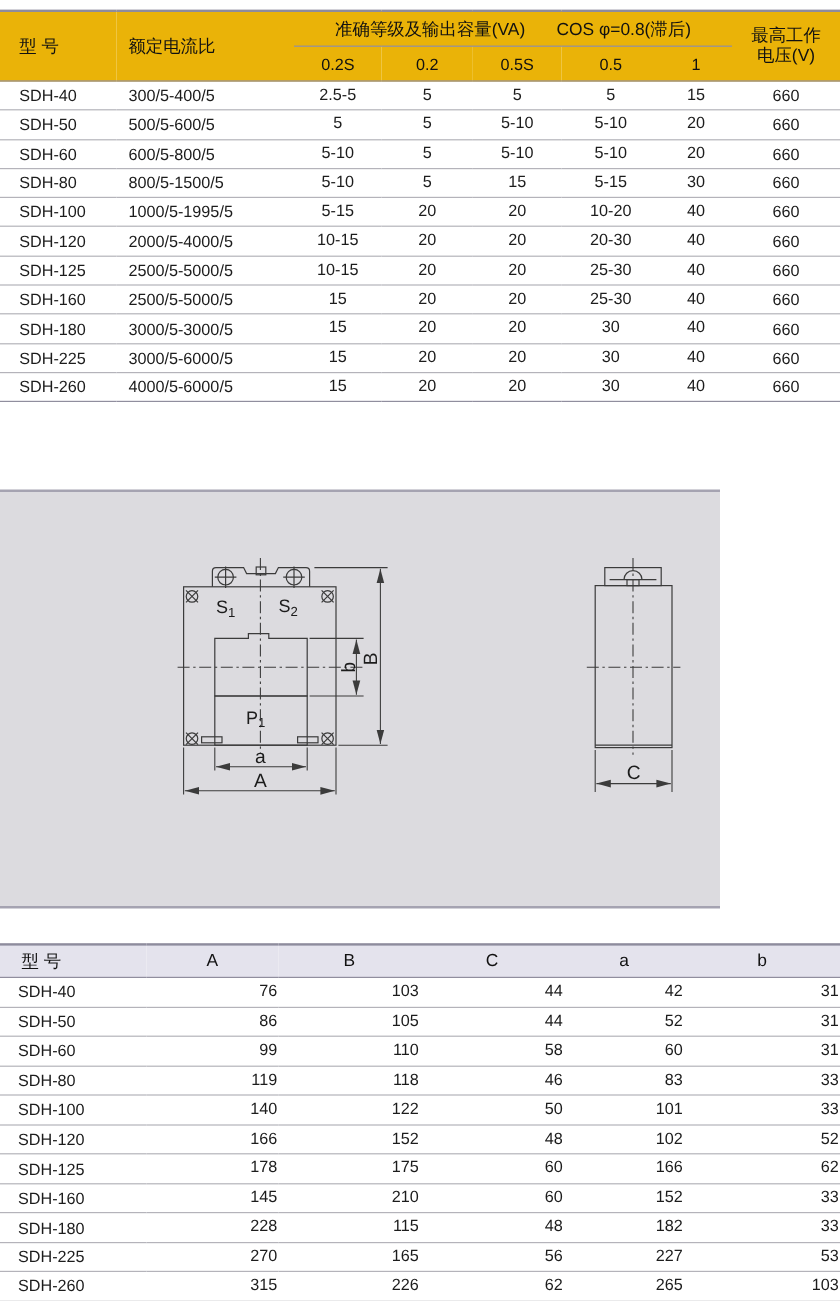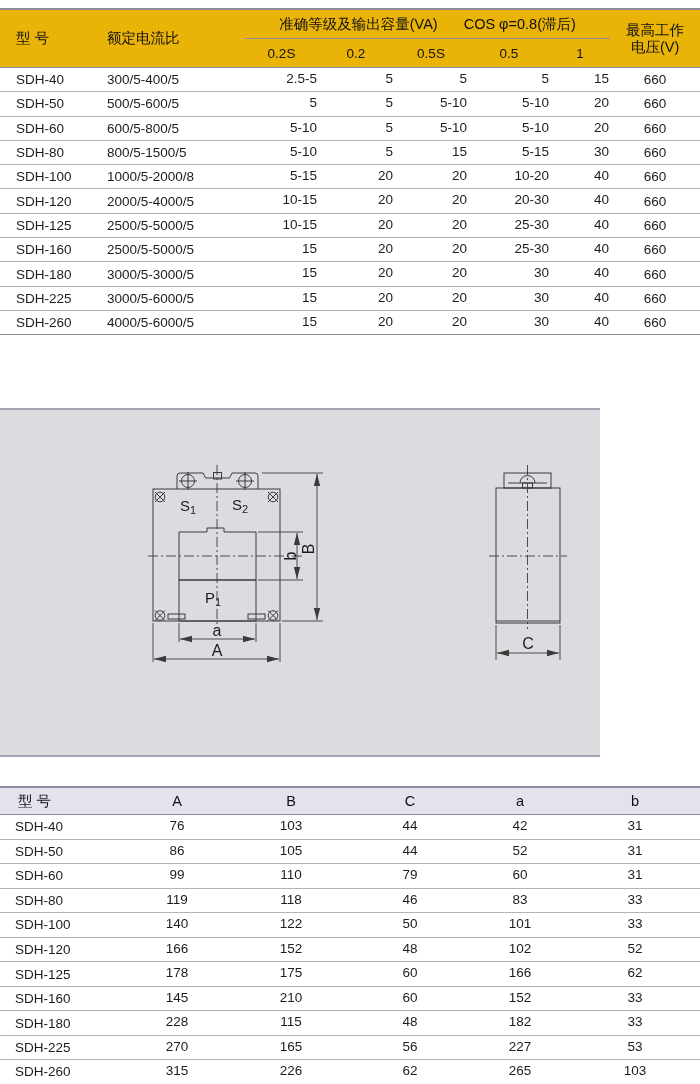--- a/index.html
+++ b/index.html
@@ -15,21 +15,21 @@
   th.model-h{text-align:left;padding-left:16px;font-size:14.5px;margin-left:32px;}
   th.ratio-h{text-align:left;padding-left:10px;font-size:14.5px;}
   th.group-h{border-bottom:1px solid #8f8da0;font-size:14.5px;}
   th.group-h .gap{display:inline-block;width:26px;}
   th.volt-h{font-size:13.5px;line-height:17px;text-align:center;}
   .spec tbody tr{height:24.3px;border-top:1px solid #b4b3ba;}
   .spec tbody tr:first-child{border-top:1px solid #908e9e;}
   .spec td{font-size:13.5px;color:#1c1c1c;}
   .spec td.model{padding-left:16px;vertical-align:middle;}
   .spec td.ratio{padding-left:10px;vertical-align:middle;}
-  .spec td.num{text-align:right;vertical-align:top;padding-top:3px;}
+  .spec td.num{text-align:center;vertical-align:top;padding-top:3px;}
   .spec td.volt{text-align:center;vertical-align:middle;}
 
   
   .banner{position:absolute;top:356px;left:8px;width:684px;height:31px;background:#b1a8d1;border-radius:7px;
           color:#ffffff;font-size:16px;font-weight:bold;line-height:31px;padding-left:13px;box-sizing:border-box;letter-spacing:2px;}
 
   
   .panel{position:absolute;top:408px;left:0;width:600px;height:349px;background:#dcdbdf;
          border-top:2px solid #a5a3b1;border-bottom:2px solid #a5a3b1;box-sizing:border-box;}
   .panel svg{display:block;}
@@ -41,21 +41,21 @@
   tspan.sub{font-size:11px;}
 
   
   .dims{position:absolute;top:786px;left:0;width:700px;border-top:2px solid #8e8c9d;border-bottom:2px solid #6e6c78;}
   .dims thead th{background:#e4e3ed;font-weight:normal;color:#111;height:24px;font-size:14.5px;text-align:center;}
   .dims th.model-h{text-align:left;padding-left:18px;}
   .dims tbody tr{height:24.55px;border-top:1px solid #b4b3ba;}
   .dims tbody tr:first-child{border-top:1px solid #908e9e;}
   .dims td{font-size:13.5px;}
   .dims td.model{padding-left:15px;vertical-align:middle;}
-  .dims td.num{text-align:center;vertical-align:top;padding-top:3px;}
+  .dims td.num{text-align:right;vertical-align:top;padding-top:3px;}
 </style>
 </head>
 <body>
 
 <div class="page">
 
   <table class="spec">
     <colgroup>
         <col style="width:97px">
         <col style="width:148px">
@@ -120,21 +120,21 @@
           <td class="ratio">800/5-1500/5</td>
           <td class="num">5-10</td>
           <td class="num">5</td>
           <td class="num">15</td>
           <td class="num">5-15</td>
           <td class="num">30</td>
           <td class="volt">660</td>
         </tr>
       <tr>
           <td class="model">SDH-100</td>
-          <td class="ratio">1000/5-2000/8</td>
+          <td class="ratio">1000/5-1995/5</td>
           <td class="num">5-15</td>
           <td class="num">20</td>
           <td class="num">20</td>
           <td class="num">10-20</td>
           <td class="num">40</td>
           <td class="volt">660</td>
         </tr>
       <tr>
           <td class="model">SDH-120</td>
           <td class="ratio">2000/5-4000/5</td>
@@ -319,21 +319,21 @@
           <td class="num">86</td>
           <td class="num">105</td>
           <td class="num">44</td>
           <td class="num">52</td>
           <td class="num">31</td>
         </tr>
       <tr>
           <td class="model">SDH-60</td>
           <td class="num">99</td>
           <td class="num">110</td>
-          <td class="num">79</td>
+          <td class="num">58</td>
           <td class="num">60</td>
           <td class="num">31</td>
         </tr>
       <tr>
           <td class="model">SDH-80</td>
           <td class="num">119</td>
           <td class="num">118</td>
           <td class="num">46</td>
           <td class="num">83</td>
           <td class="num">33</td>

